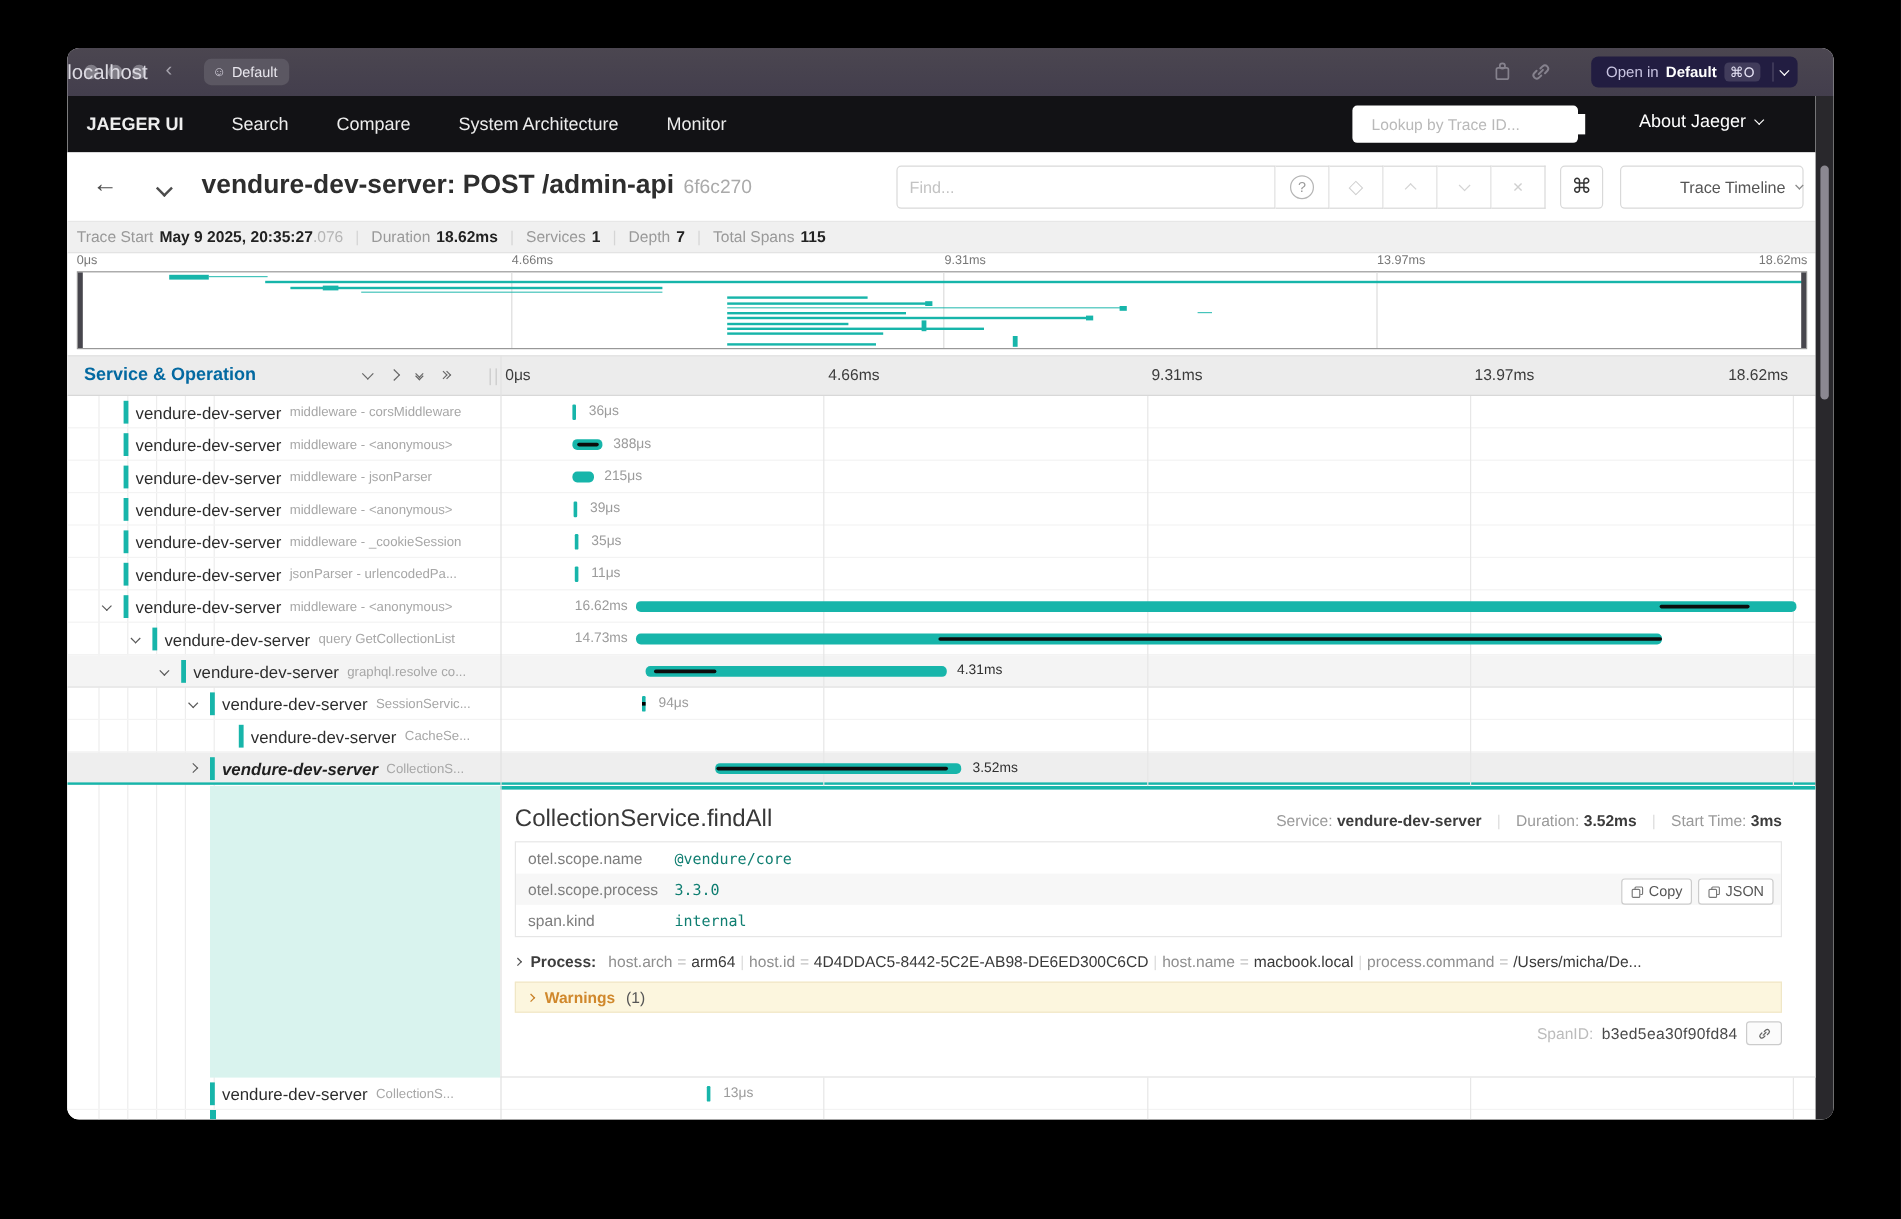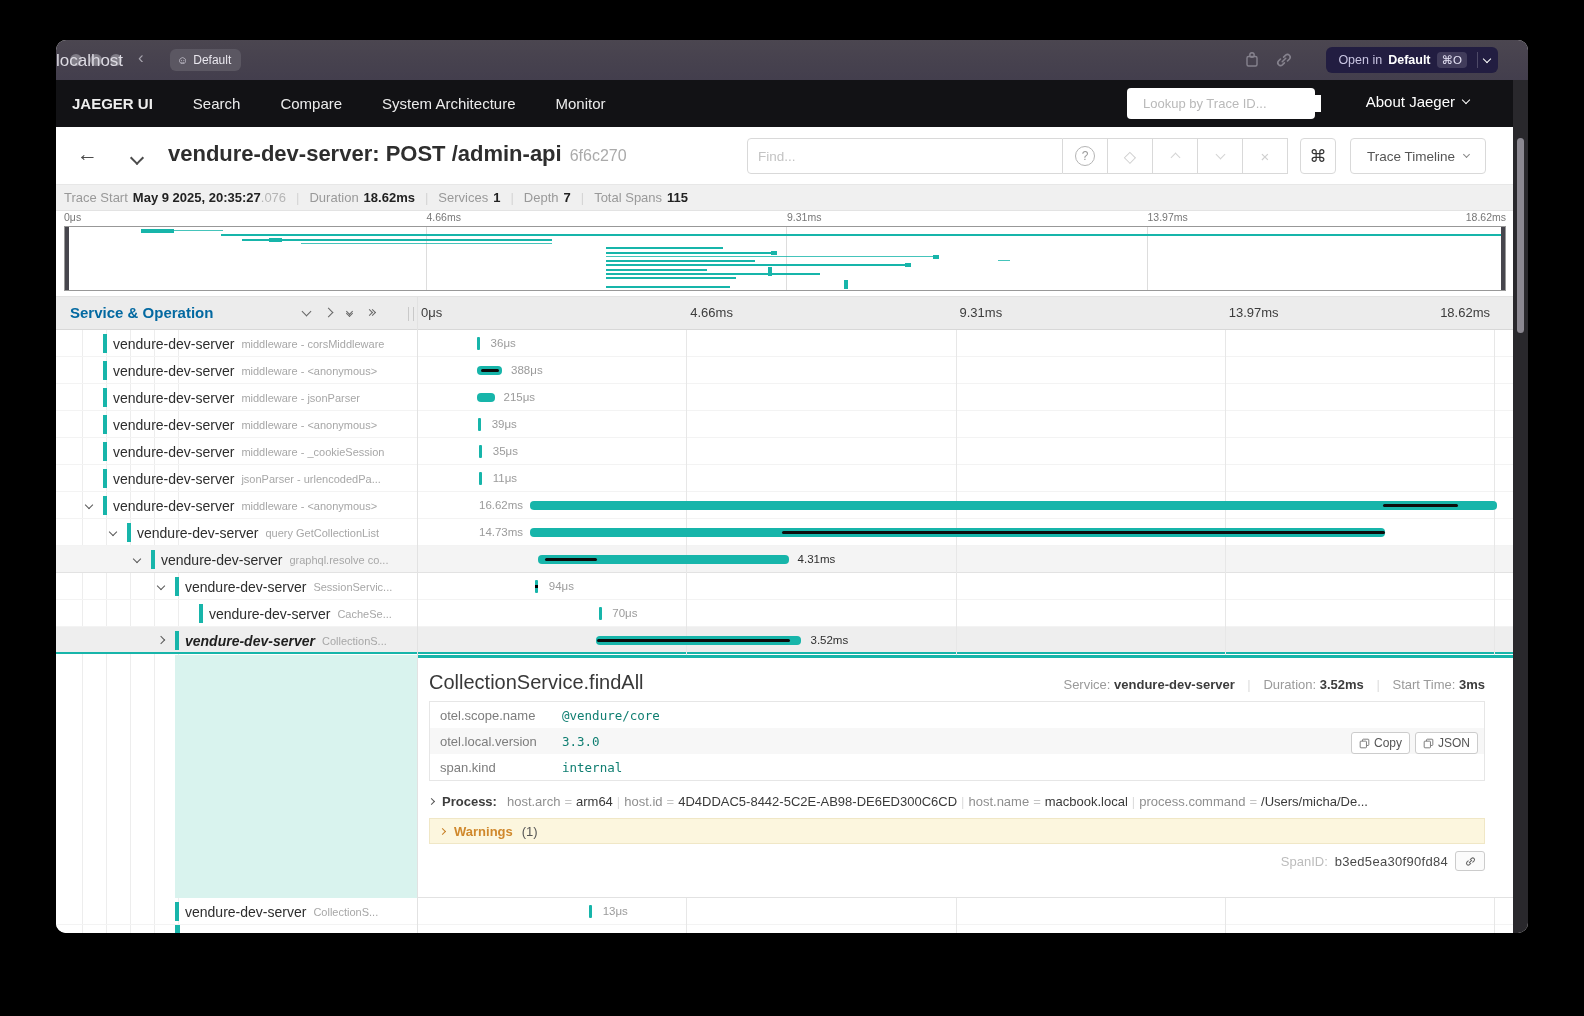--- a/index.html
+++ b/index.html
@@ -50,22 +50,22 @@
   .findg input{width:316px;border:1px solid #d9d9d9;border-radius:4px 0 0 4px;padding:0 10px;font-size:13.5px;
     color:#444;outline:0;font-family:inherit}
   .findg input::placeholder{color:#c3c3c3}
   .fcell{width:45px;border:1px solid #d9d9d9;border-left:0;display:flex;align-items:center;justify-content:center;
     color:#cfcfcf;font-size:15px;background:#fff}
   .fcell .chev{border-color:#d4d4d4}
   .qmark{width:20px;height:20px;border:1px solid #b5b5b5;border-radius:50%;color:#9a9a9a;font-size:12px;
     display:flex;align-items:center;justify-content:center}
   .cmdbtn{width:36px;height:36px;margin-left:12px;border:1px solid #d9d9d9;border-radius:4px;background:#fff;
     display:flex;align-items:center;justify-content:center;font-size:17px;color:#333}
-  .viewsel{width:136px;height:36px;margin-left:14px;border:1px solid #d9d9d9;border-radius:4px;background:#fff;
-    display:flex;align-items:center;justify-content:center;gap:9px;font-size:13.5px;color:#555}
+  .viewsel{width:153px;height:36px;margin-left:14px;border:1px solid #d9d9d9;border-radius:4px;background:#fff;
+    display:flex;align-items:center;justify-content:flex-end;gap:9px;font-size:13.5px;color:#555}
   
   .sumbar{position:absolute;top:105px;left:0;right:0;height:26px;background:#f0f0f0;border-bottom:1px solid #e3e3e3;
     display:flex;align-items:center;font-size:13px;color:#999;padding-left:8px}
   .sumbar b{color:#222;margin-left:5px}
   .sumbar .frac{color:#b5b5b5;font-weight:normal}
   .sumbar .sep{color:#d5d5d5;margin:0 10px}
   
   .mm-labels{position:absolute;top:131px;left:8px;width:1442px;height:15px;font-size:10.5px;color:#777}
   .mm-lab{position:absolute;top:0}
   .mm-canvas{position:absolute;top:146px;left:8px;width:1442px;height:65px;border:1px solid #989898;background:#fff}
@@ -469,24 +469,20 @@
             </div>
           </div>
           <div class="srow" style="top: 270px;">
             <div class="srow-left">
               <div class="ind-bar" style="left: 143px;"></div>
               <div class="ltext" style="left: 153px;">
                 <span class="sname">vendure-dev-server</span>
                 <span class="sop">CacheSe...</span>
               </div>
             </div>
-            <div class="srow-right">
-              <div class="tick" style="left: 16.9%;"></div>
-              <span class="blab muted" style="left: 17.3%; margin-left: 9px;">70μs</span>
-            </div>
           </div>
           <div class="srow" style="top: 297px;">
             <div class="srow-left sel-name">
               <span class="chev cright" style="left: 102px;"></span>
               <div class="ind-bar" style="left: 119px;"></div>
               <div class="ltext" style="left: 129px;">
                 <span class="sname">vendure-dev-server</span>
                 <span class="sop">CollectionS...</span>
               </div>
             </div>
@@ -540,21 +536,21 @@
                   <path d="M4.5 4V2.5a1 1 0 0 1 1-1h6a1 1 0 0 1 1 1v6a1 1 0 0 1-1 1H10" fill="none" stroke="#777" stroke-width="1.2"></path>
                 </svg>
               <span>JSON</span>
             </span>
           </div>
         <div class="tag-row">
               <span class="tag-key">otel.scope.name</span>
               <span class="tag-val">@vendure/core</span>
             </div>
             <div class="tag-row alt">
-              <span class="tag-key">otel.local.version</span>
+              <span class="tag-key">otel.scope.process</span>
               <span class="tag-val">3.3.0</span>
             </div>
             <div class="tag-row">
               <span class="tag-key">span.kind</span>
               <span class="tag-val">internal</span>
             </div>
           </div>
         <div class="proc">
           <span class="chev cright" style="width:5px;height:5px"></span>
           <b>Process:</b>

